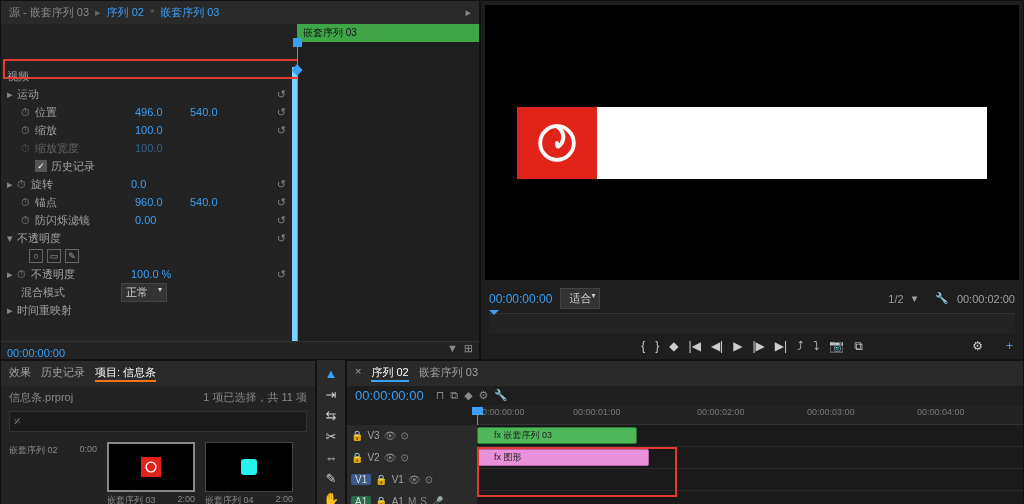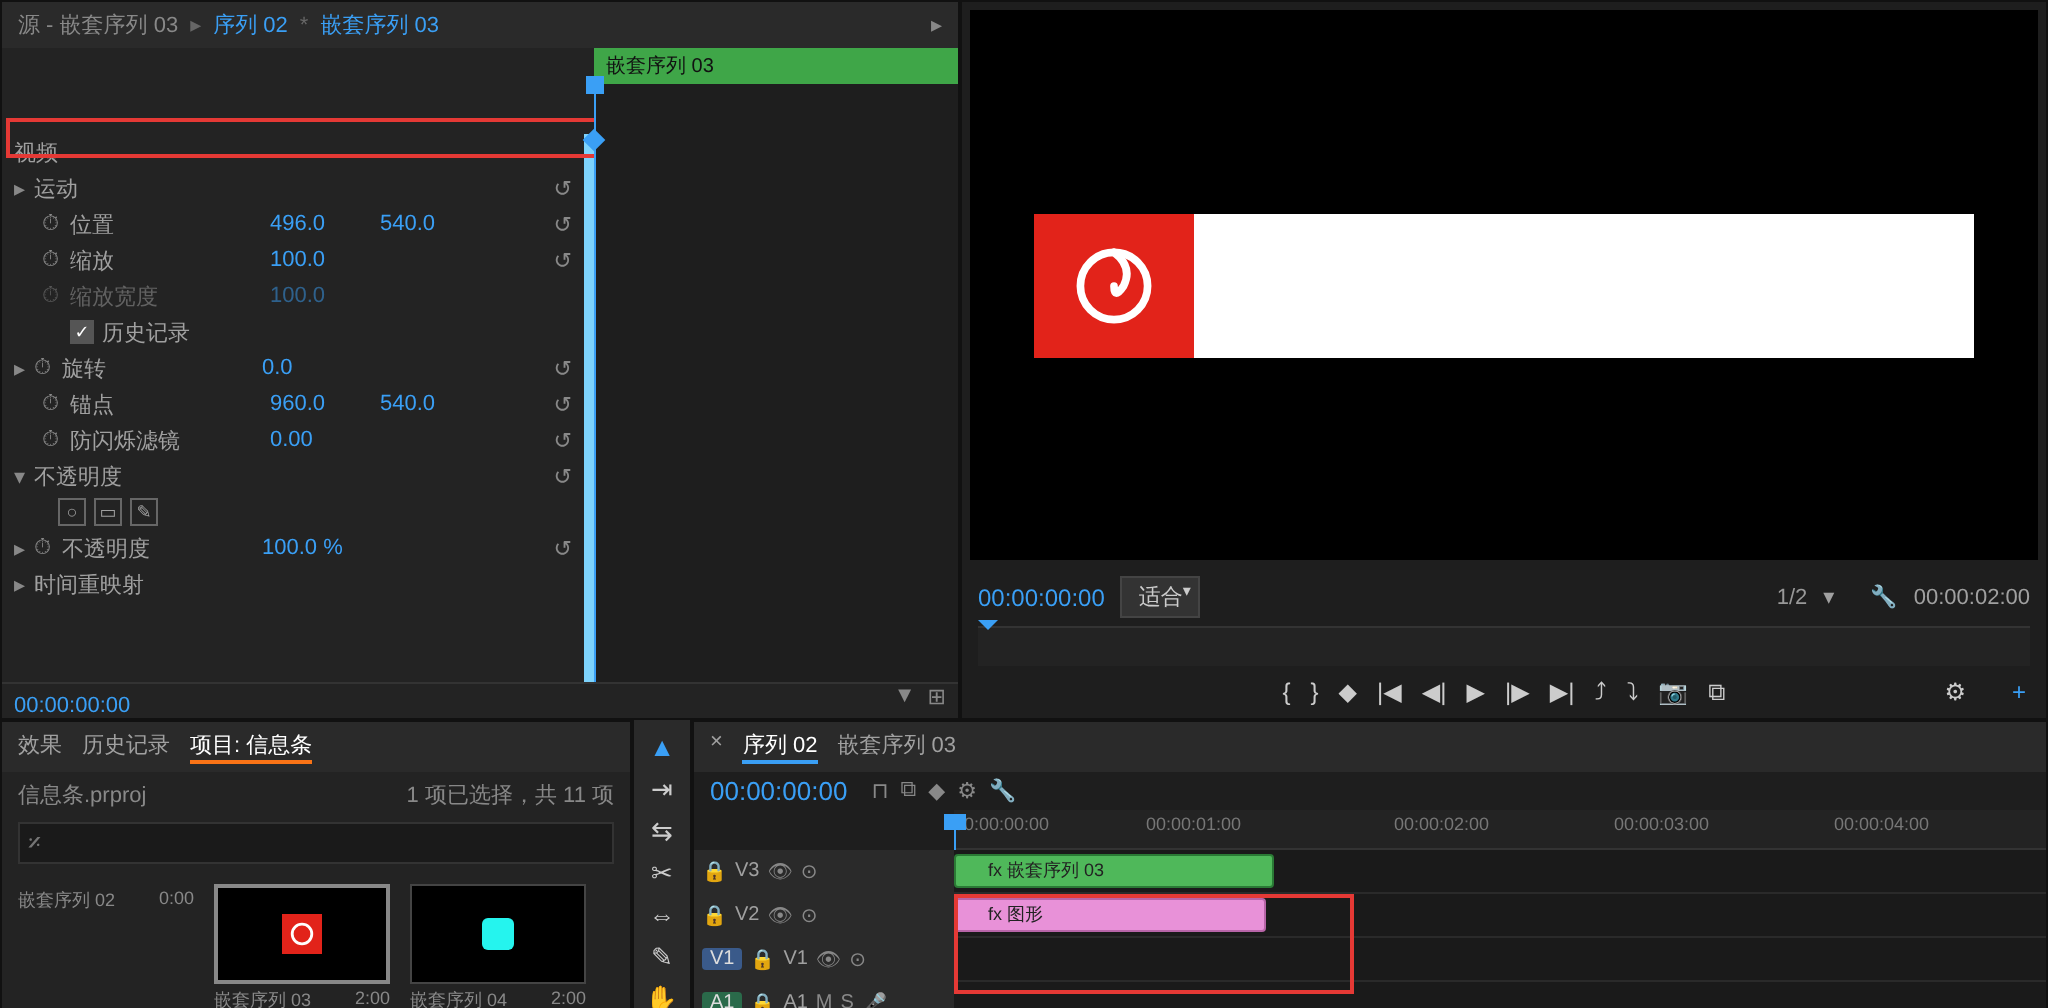--- a/index.html
+++ b/index.html
@@ -185,20 +185,25 @@
             <span>✎</span>
           </div>
         <div class="prop-row">
             <span class="toggle">▸</span>
             <span class="stopwatch">⏱</span>
             <span class="label">不透明度</span>
             <span class="val">100.0 %</span>
             <span class="reset">↺</span>
           </div>
         <div class="prop-row">
+            <span class="indent1"></span>
+            <span class="label">混合模式</span>
+            <span class="dropdown">正常</span>
+          </div>
+        <div class="prop-row">
             <span class="toggle">▸</span>
             <span class="label">时间重映射</span>
           </div>
         <div class="highlight-box hb1"></div>
       </div>
       <div class="ec-right">
         <div class="ec-clip">嵌套序列 03</div>
         <div class="ec-playhead"></div>
         <div class="kf-diamond" style="top:42px;left:-4px;"></div>
       </div>
@@ -345,21 +350,21 @@
             </div>
         </div>
         <div class="tl-track">
           <div class="tl-track-head">
               <span class="icon">🔒</span>
               <span>V2</span>
               <span class="icon">👁</span>
               <span class="icon">⊙</span>
             </div>
           <div class="tl-track-body">
-              <div class="clip pink" style="left:0;width:156px"><span>fx</span> <span>图形</span></div>
+              <div class="clip pink" style="left:0;width:172px"><span>fx</span> <span>图形</span></div>
             </div>
         </div>
         <div class="tl-track">
           <div class="tl-track-head">
               <span class="tag">V1</span>
               <span class="icon">🔒</span>
               <span>V1</span>
               <span class="icon">👁</span>
               <span class="icon">⊙</span>
             </div>

